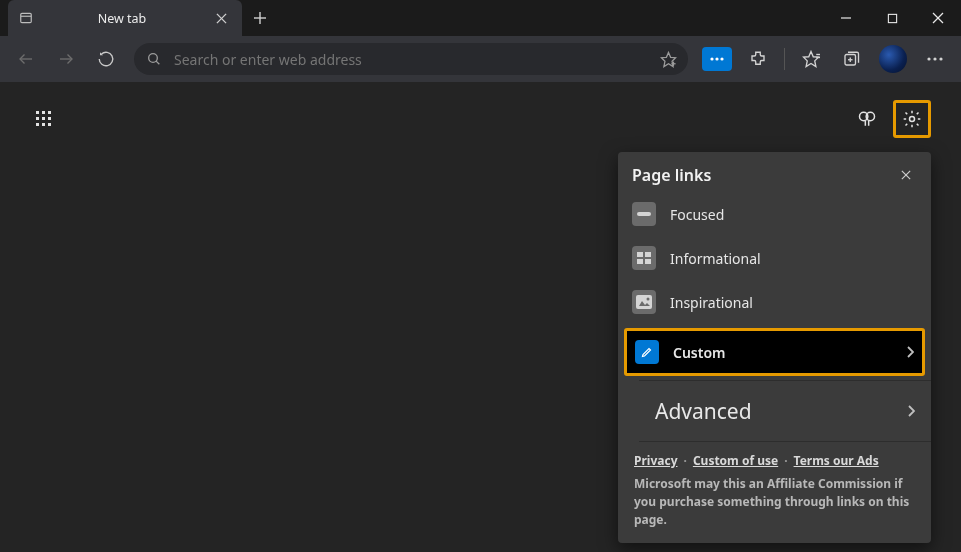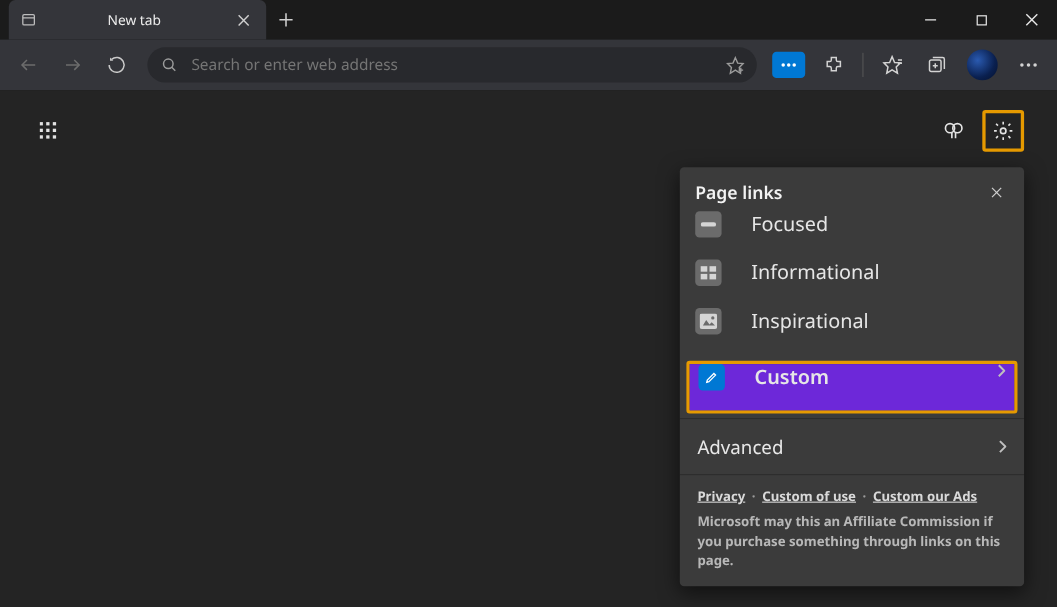--- a/index.html
+++ b/index.html
@@ -34,32 +34,32 @@
   .ntp-right { display:flex; align-items:center; gap:12px; }
   .rewards-btn { width:28px; height:28px; display:flex; align-items:center; justify-content:center; color:#e3e3e3; }
   .gear-wrap { width:38px; height:38px; display:flex; align-items:center; justify-content:center; border:3px solid #e69a00; border-radius:3px; }
   .gear-btn { width:28px; height:28px; display:flex; align-items:center; justify-content:center; color:#e3e3e3; }
 
   
   .flyout { position:absolute; top:70px; right:30px; width:313px; background:#3b3b3b; border-radius:4px; box-shadow:0 6px 18px rgba(0,0,0,0.55); overflow:hidden; }
   .flyout-hdr { display:flex; align-items:center; justify-content:space-between; padding:12px 14px 6px 14px; }
   .flyout-title { font-size:16px; font-weight:600; color:#f2f2f2; }
   .flyout-close { width:22px; height:22px; display:flex; align-items:center; justify-content:center; color:#cfcfcf; }
-  .layout-item { height:44px; display:flex; align-items:flex-start; gap:27px; padding:0 14px; color:#e6e6e6; font-size:18px; cursor:pointer; }
+  .layout-item { height:44px; display:flex; align-items:center; gap:14px; padding:0 14px; color:#e6e6e6; font-size:14px; cursor:pointer; }
   .layout-item .li-icon { width:24px; height:24px; border-radius:4px; display:flex; align-items:center; justify-content:center; }
   .i-focused { background:#6b6b6b; }
   .i-insp { background:#6b6b6b; }
   .i-info { background:#6b6b6b; }
   .i-custom { background:#0078d4; }
   .layout-item .chev { margin-left:auto; color:#bfbfbf; }
 
   .custom-wrap { border:3px solid #e69a00; border-radius:3px; padding:0; margin:4px 6px; }
-  .custom-wrap .layout-item { background:#6d28d9; height:42px; padding:0 8px; }
+  .custom-wrap .layout-item { background:#000000; height:42px; padding:0 8px; }
   .custom-wrap .layout-item .label { font-weight:600; }
-  .advanced-row { height:52px; display:flex; align-items:center; padding:0 16px; color:#e8e8e8; font-size:17px; border-top:1px solid #2d2d2d; border-bottom:1px solid #2d2d2d; }
+  .advanced-row { height:62px; display:flex; align-items:center; padding:0 16px; color:#e8e8e8; font-size:21px; border-top:1px solid #2d2d2d; border-bottom:1px solid #2d2d2d;margin-left:21px; }
   .advanced-row .chev { margin-left:auto; color:#bfbfbf; }
   .flyout-footer { padding:10px 16px 14px 16px; font-size:12px; color:#b8b8b8;font-weight:bold; }
   .flyout-links { display:flex; gap:6px; flex-wrap:wrap; margin-bottom:6px; }
   .flyout-links a { color:#d9d9d9; text-decoration:underline; font-size:12px; }
   .flyout-links .dot { color:#9a9a9a; }
   .disclaimer { line-height:1.5; }
 
   svg { display:block; }
 </style>
 </head>
@@ -280,18 +280,18 @@
           </svg>
       </span>
     </div>
 
     <div class="flyout-footer">
       <div class="flyout-links">
         <a href="#">Privacy</a>
         <span class="dot">·</span>
         <a href="#">Custom of use</a>
         <span class="dot">·</span>
-        <a href="#">Custom our Ads</a>
+        <a href="#">Terms our Ads</a>
       </div>
       <div class="disclaimer">Microsoft may this an Affiliate Commission if you purchase something through links on this page.</div>
     </div>
   </div>
 </div>
 
 </body></html>

